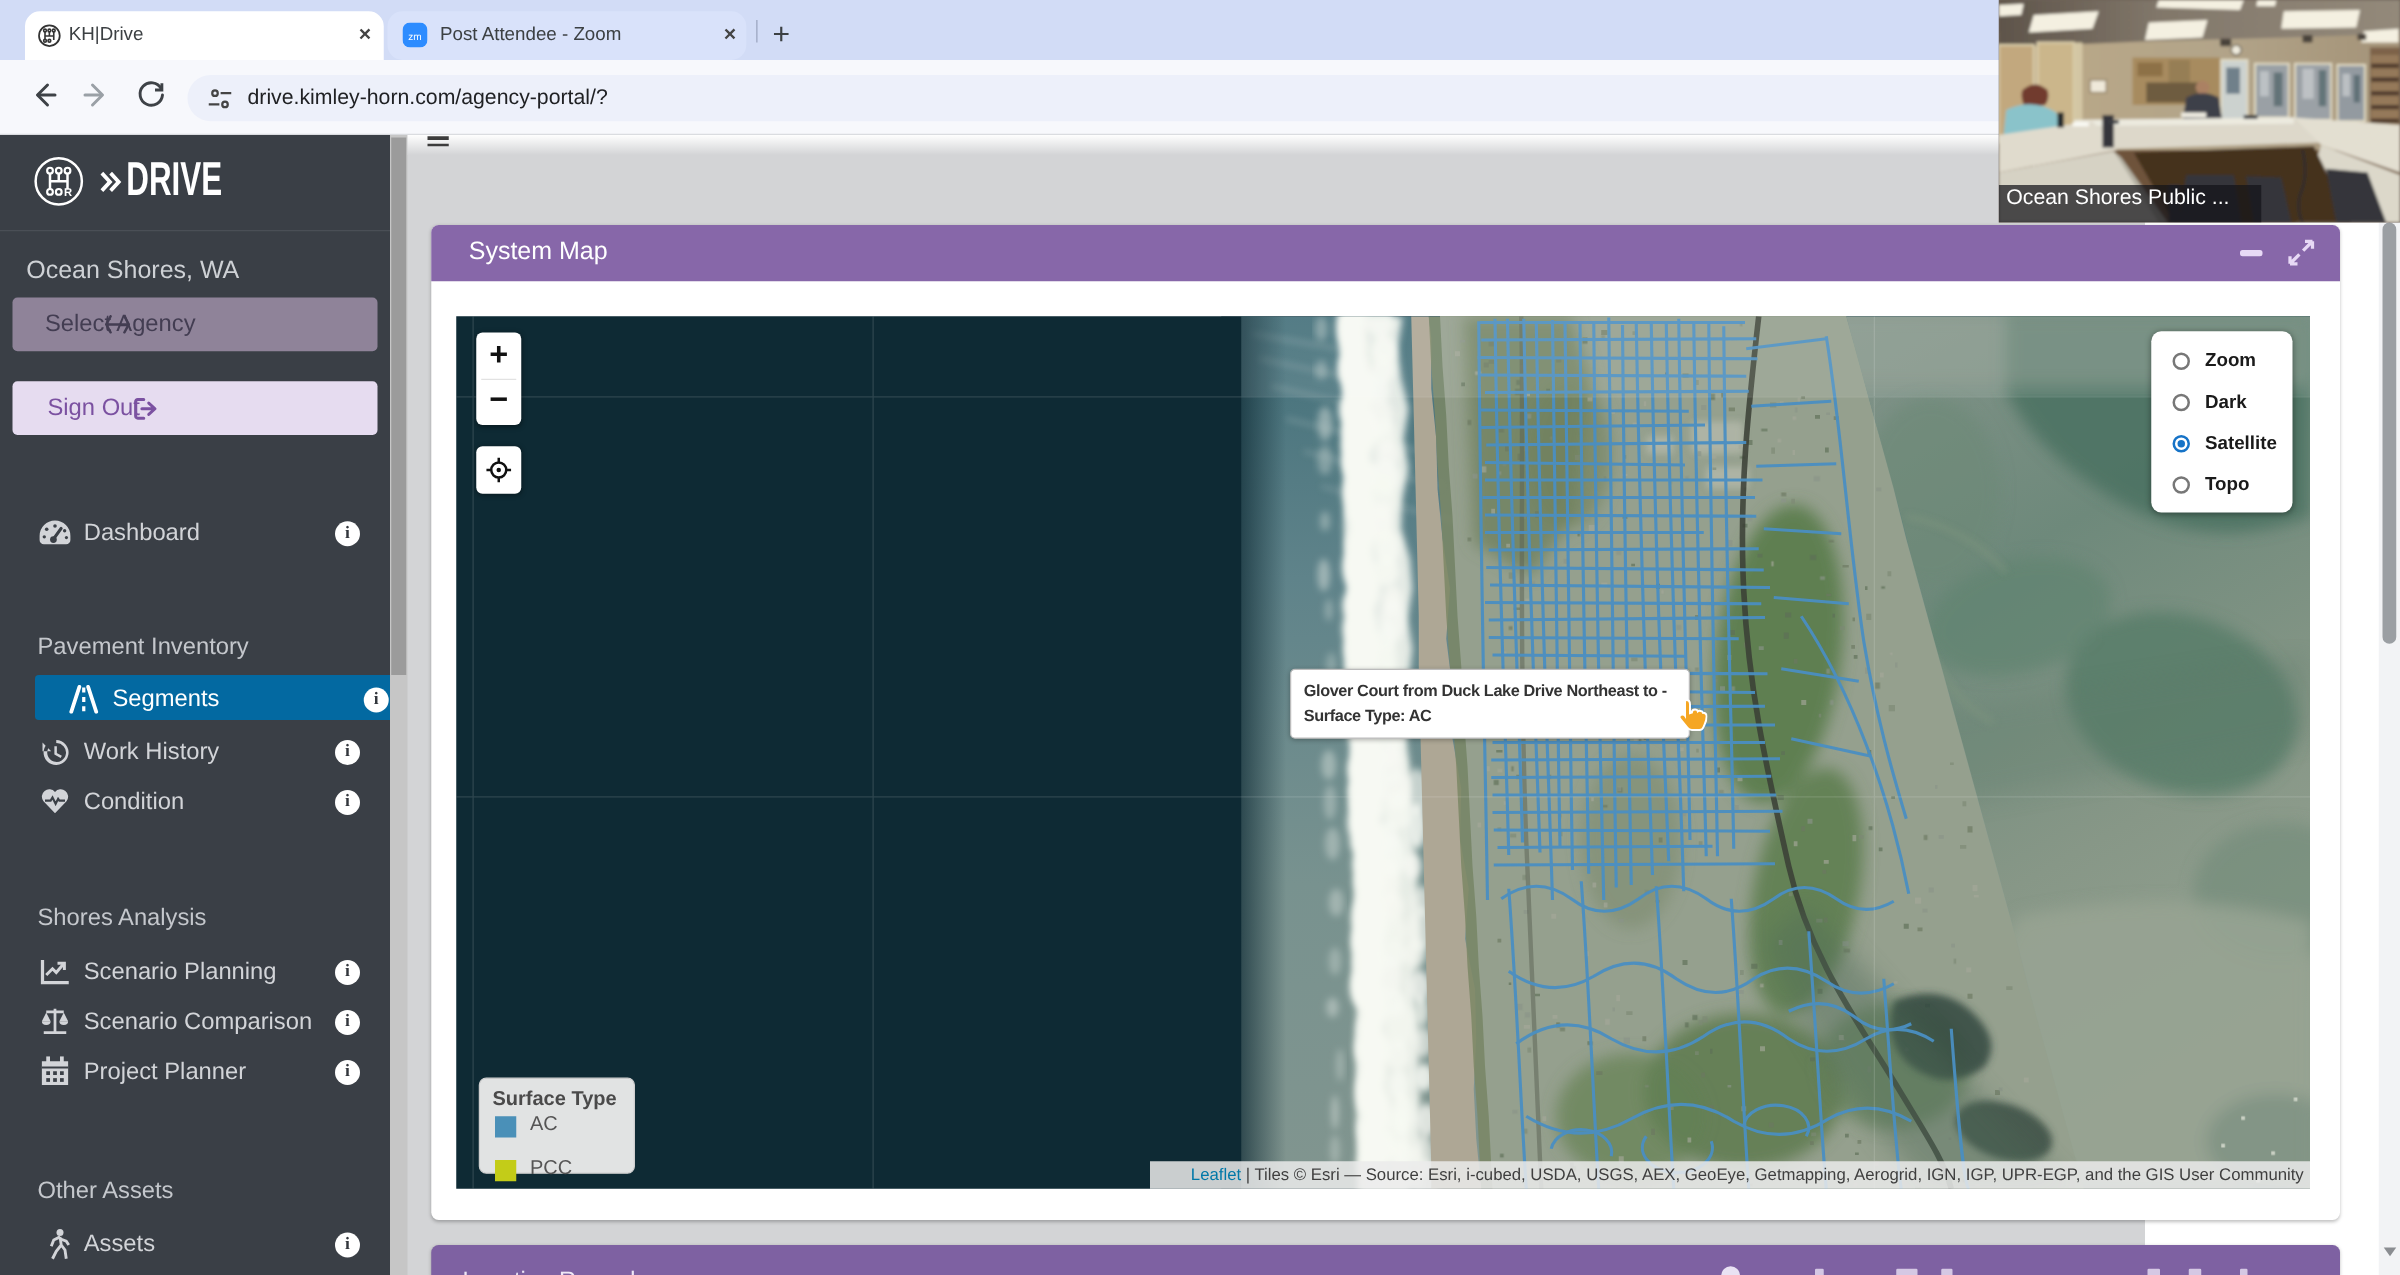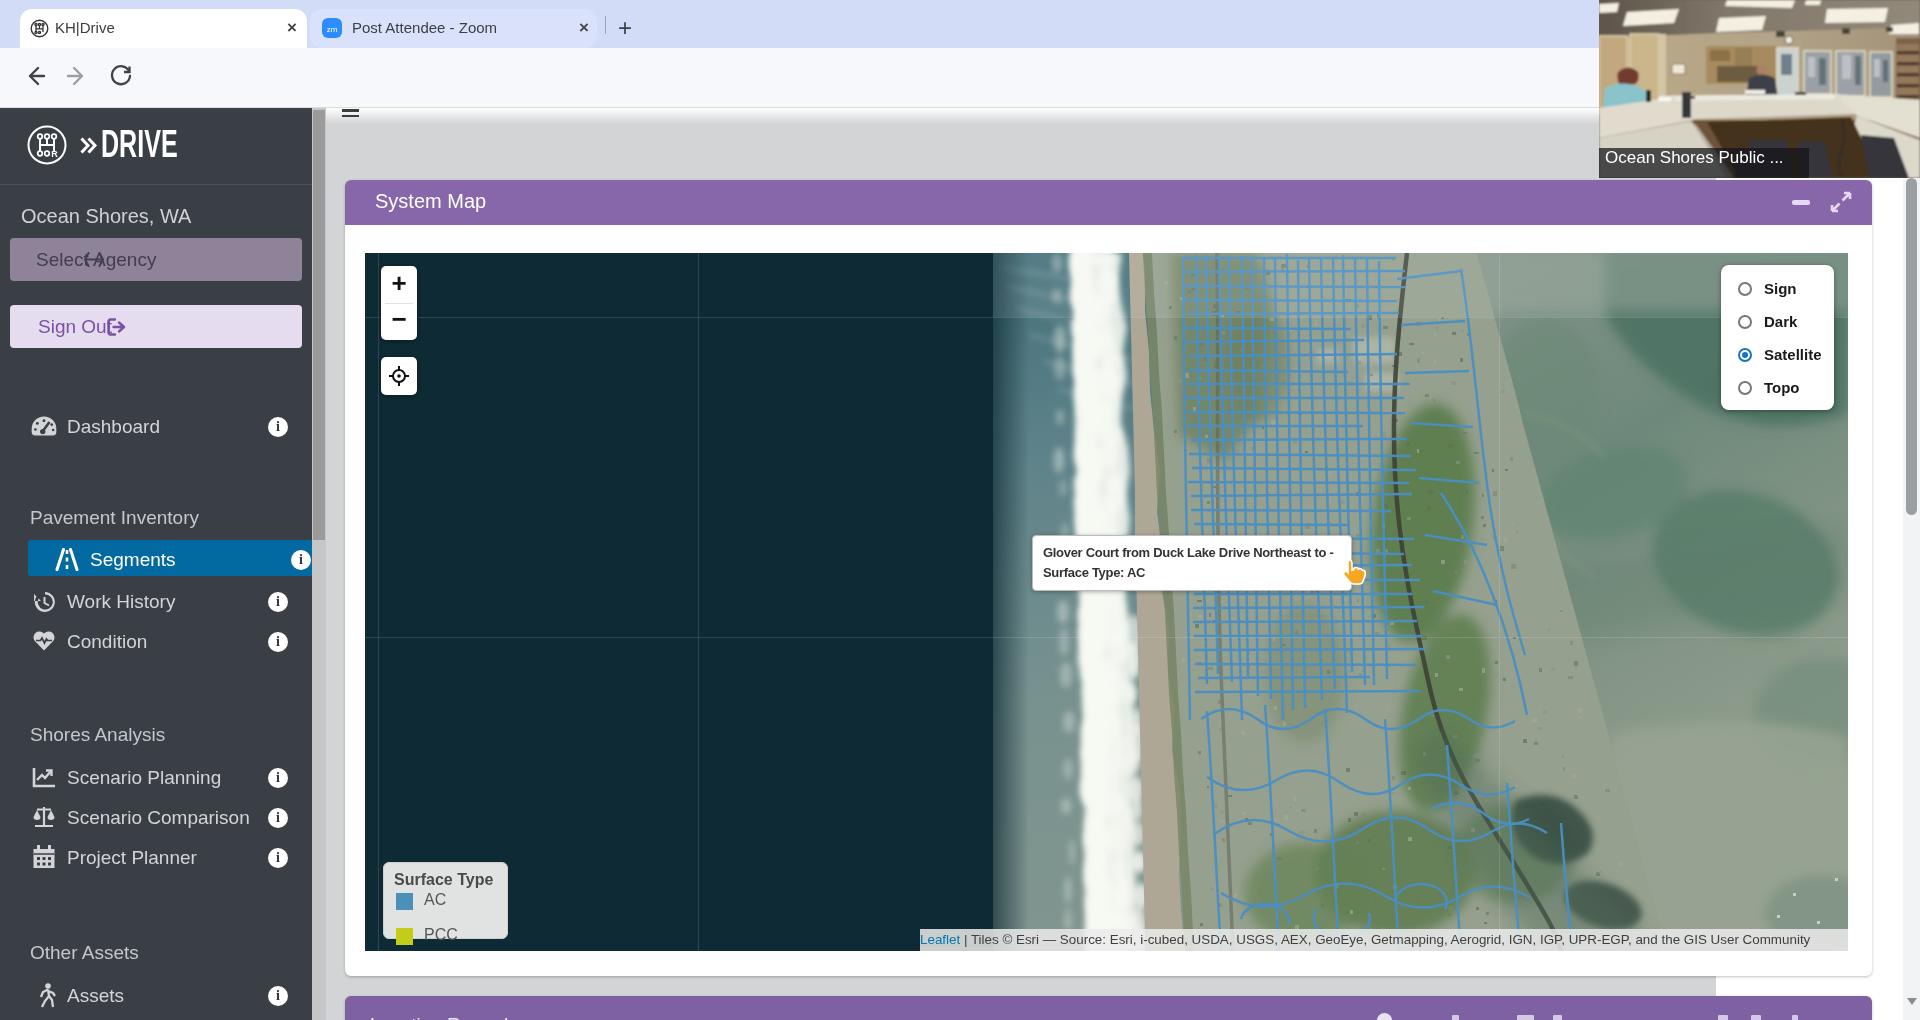--- a/index.html
+++ b/index.html
@@ -58,21 +58,21 @@
 .rc.sel::after { content:""; position:absolute; left:1.75px; top:1.75px; width:6.5px; height:6.5px; background:#1673c7; border-radius:50%; }
 
 #tooltip { position:absolute; left:1032px; top:535px; width:320px; height:56px; background:#fff; border:1px solid #bbb; border-radius:4px; box-shadow:0 1px 4px rgba(0,0,0,.3); padding:7px 10px; font-size:13px; letter-spacing:-0.3px; font-weight:bold; color:#333; line-height:20px;}
 
 #legend { position:absolute; left:383px; top:862px; width:125px; height:77px; background:rgba(237,237,237,.95); border:1px solid #cfcfcf; border-radius:6px; padding:8px 10px;}
 #legend .tt { font-size:16px; font-weight:bold; color:#4a4a4a; }
 #legend .row { position:relative; height:22px; margin-top:2px; font-size:16px; color:#555;}
 #legend .sw { position:absolute; left:2px; top:2px; width:17px; height:17px; }
 #legend .lab { position:absolute; left:30px; top:0; }
 
-#attrib { position:absolute; left:920px; top:929px; width:928px; height:22px; background:rgba(235,235,235,.85); font-size:13.4px; color:#3f3f3f; text-align:left; padding:3px 5px 0 0;}
+#attrib { position:absolute; left:920px; top:929px; width:928px; height:22px; background:rgba(235,235,235,.85); font-size:13.4px; color:#3f3f3f; text-align:right; padding:3px 5px 0 0;}
 #attrib a { color:#0078a8; }
 
 
 #video { position:absolute; left:1599px; top:0; width:321px; height:178px; background:#6e6257; overflow:hidden;}
 #vidlabel { position:absolute; left:0px; top:148px; width:210px; height:30px; background:rgba(20,20,25,.72); color:#fff; font-size:17px; padding:0 0 0 6px; }
 
 
 #wsb { position:absolute; left:1903px; top:108px; width:17px; height:912px; background:#f2f3f5; }
 #wsbthumb { position:absolute; left:1906px; top:178px; width:11px; height:337px; background:#9b9fa3; border-radius:6px;}
 #wsbdown { position:absolute; left:1907px; top:998px; width:0; height:0; border-left:5px solid transparent; border-right:5px solid transparent; border-top:7px solid #8a8d91;}
@@ -115,20 +115,29 @@
         <path d="M8.5 13 H22" stroke="#3e4247" stroke-width="2.4" stroke-linecap="round"></path>
       </svg>
     <svg class="abs" style="left:64px;top:15px" width="26" height="26" viewBox="0 0 26 26">
         <path d="M10 5 L18 13 L10 21" fill="none" stroke="#9aa0a6" stroke-width="2.4" stroke-linecap="round" stroke-linejoin="round"></path>
         <path d="M4 13 H17" stroke="#9aa0a6" stroke-width="2.4" stroke-linecap="round"></path>
       </svg>
     <svg class="abs" style="left:108px;top:15px" width="26" height="26" viewBox="0 0 26 26">
         <path d="M21 8 A9 9 0 1 0 22 13" fill="none" stroke="#3e4247" stroke-width="2.3" stroke-linecap="round"></path>
         <path d="M21.5 3.5 v5.5 h-5.5" fill="none" stroke="#3e4247" stroke-width="2.3"></path>
       </svg>
+    <div id="urlpill">
+      <svg class="abs" style="left:16px;top:9px" width="20" height="20" viewBox="0 0 20 20" stroke="#444" stroke-width="1.8" fill="none">
+        <circle cx="6" cy="5.5" r="2.2"></circle>
+          <path d="M10.5 5.5 H19"></path>
+        <circle cx="14" cy="14.5" r="2.2"></circle>
+          <path d="M1 14.5 H9.5"></path>
+      </svg>
+      <div id="urltext">drive.kimley-horn.com/agency-portal/?</div>
+    </div>
   </div>
 
   <div id="sidebar">
     <div id="logo">
       <svg class="abs" style="left:27px;top:17px" width="40" height="40" viewBox="0 0 40 40">
         <circle cx="20" cy="20" r="18.5" fill="none" stroke="#fff" stroke-width="2"></circle>
         <g stroke="#fff" stroke-width="2" fill="none">
           <path d="M13 13.5 v13M20 13.5 v6.5M27 13.5 v13M13 20 h14"></path>
         </g>
         <g fill="#3a3f46" stroke="#fff" stroke-width="1.7">
@@ -878,21 +887,21 @@
     <svg class="abs" style="left:8px;top:9px" width="20" height="20" viewBox="0 0 20 20">
         <circle cx="10" cy="10" r="6" fill="none" stroke="#111" stroke-width="2"></circle>
         <circle cx="10" cy="10" r="1.8" fill="#111"></circle>
         <path d="M10 0 v4 M10 16 v4 M0 10 h4 M16 10 h4" stroke="#111" stroke-width="2"></path>
       </svg>
   </div>
 
   <div id="layerctl">
     <div class="radiorow" style="top:15px;">
         <div class="rc"></div>
-        <div class="rl">Sign</div>
+        <div class="rl">Zoom</div>
       </div>
     <div class="radiorow" style="top:48px;">
         <div class="rc"></div>
         <div class="rl">Dark</div>
       </div>
     <div class="radiorow" style="top:81px;">
         <div class="rc sel"></div>
         <div class="rl">Satellite</div>
       </div>
     <div class="radiorow" style="top:114px;">

